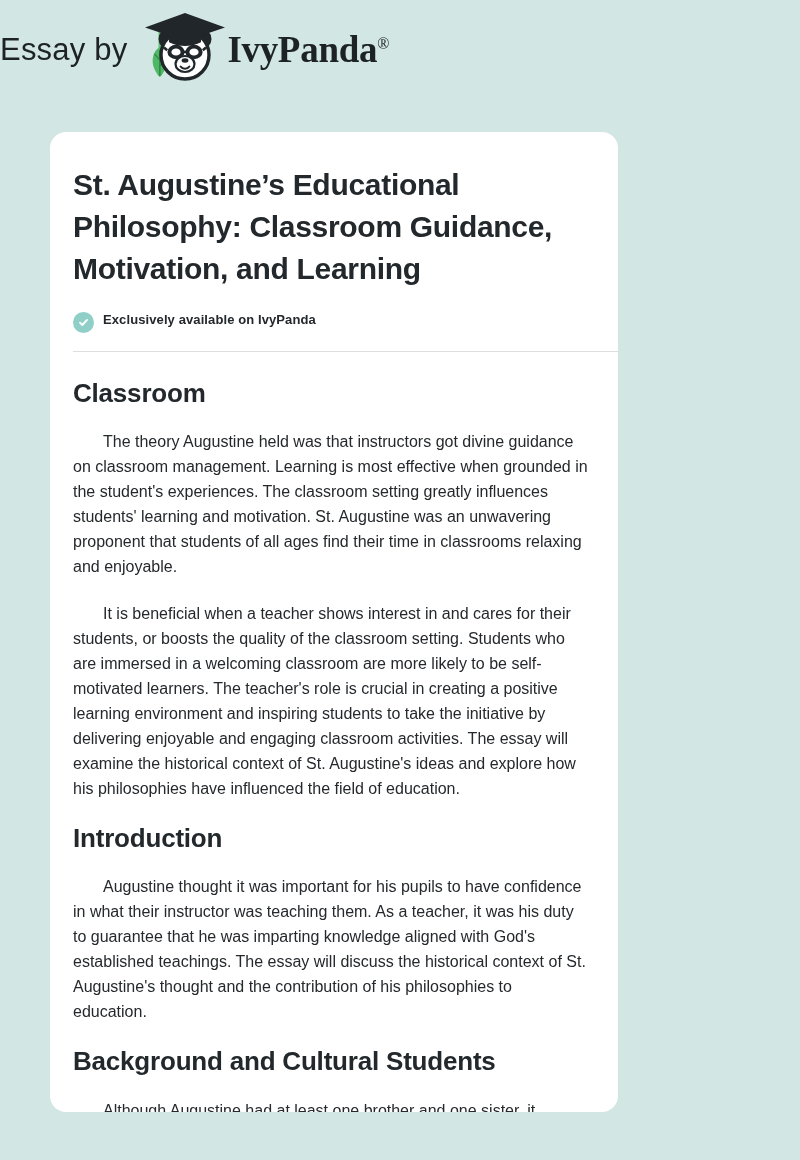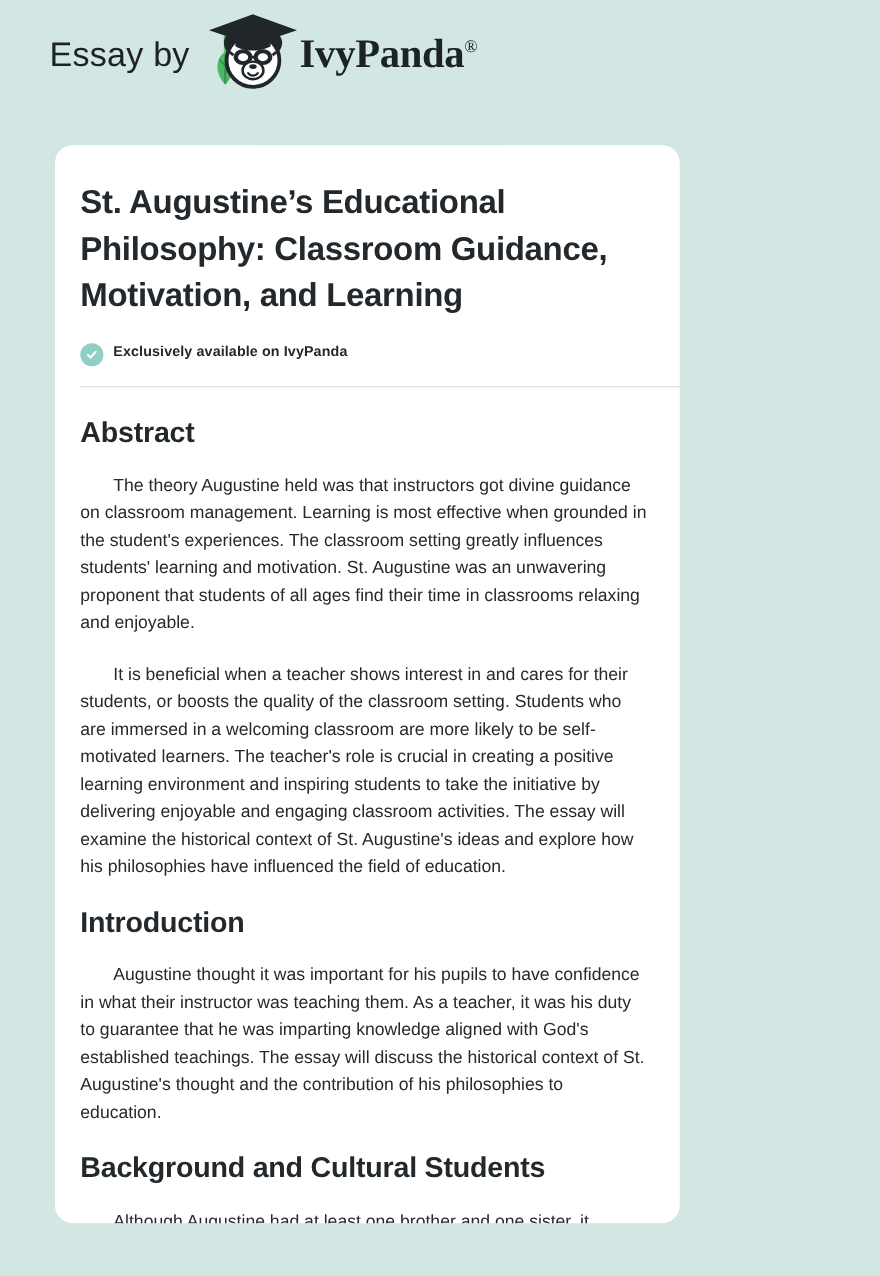--- a/index.html
+++ b/index.html
@@ -15,21 +15,20 @@
     font-family: "Liberation Sans", sans-serif;
     overflow: hidden;
     position: relative;
   }
 
   
   .brand-bar {
     height: 98px;
     display: flex;
     align-items: center;
-    padding-left: 45px;
     border-radius: 18px;
   }
   .brand-inner {
     display: flex;
     align-items: center;
     gap: 10px;
   }
   .essay-by {
     font-size: 31px;
     color: #1d2224;
@@ -196,21 +195,21 @@
       <span class="check-badge">
         <svg width="13" height="13" viewBox="0 0 13 13" aria-hidden="true">
           <path d="M3 6.7 L5.3 9 L10 3.9" stroke="#ffffff" stroke-width="1.9" fill="none" stroke-linecap="round" stroke-linejoin="round"></path>
         </svg>
       </span>
       <span class="availability-text">Exclusively available on IvyPanda</span>
     </div>
 
     <hr class="divider">
 
-    <h2 class="section-heading">Abstract</h2>
+    <h2 class="section-heading">Classroom</h2>
     <p class="body-text">The theory Augustine held was that instructors got divine guidance on classroom management. Learning is most effective when grounded in the student's experiences. The classroom setting greatly influences students' learning and motivation. St. Augustine was an unwavering proponent that students of all ages find their time in classrooms relaxing and enjoyable.</p>
     <p class="body-text">It is beneficial when a teacher shows interest in and cares for their students, or boosts the quality of the classroom setting. Students who are immersed in a welcoming classroom are more likely to be self-motivated learners. The teacher's role is crucial in creating a positive learning environment and inspiring students to take the initiative by delivering enjoyable and engaging classroom activities. The essay will examine the historical context of St. Augustine's ideas and explore how his philosophies have influenced the field of education.</p>
 
     <h2 class="section-heading spaced-top">Introduction</h2>
     <p class="body-text">Augustine thought it was important for his pupils to have confidence in what their instructor was teaching them. As a teacher, it was his duty to guarantee that he was imparting knowledge aligned with God's established teachings. The essay will discuss the historical context of St. Augustine's thought and the contribution of his philosophies to education.</p>
 
     <h2 class="section-heading spaced-top">Background and Cultural Students</h2>
     <p class="body-text">Although Augustine had at least one brother and one sister, it appears he was the only child sent away to be schooled. His professors shaped and influenced his beliefs, and they were the ones who introduced him to the works that would shape his life.</p>
 
   </div>

